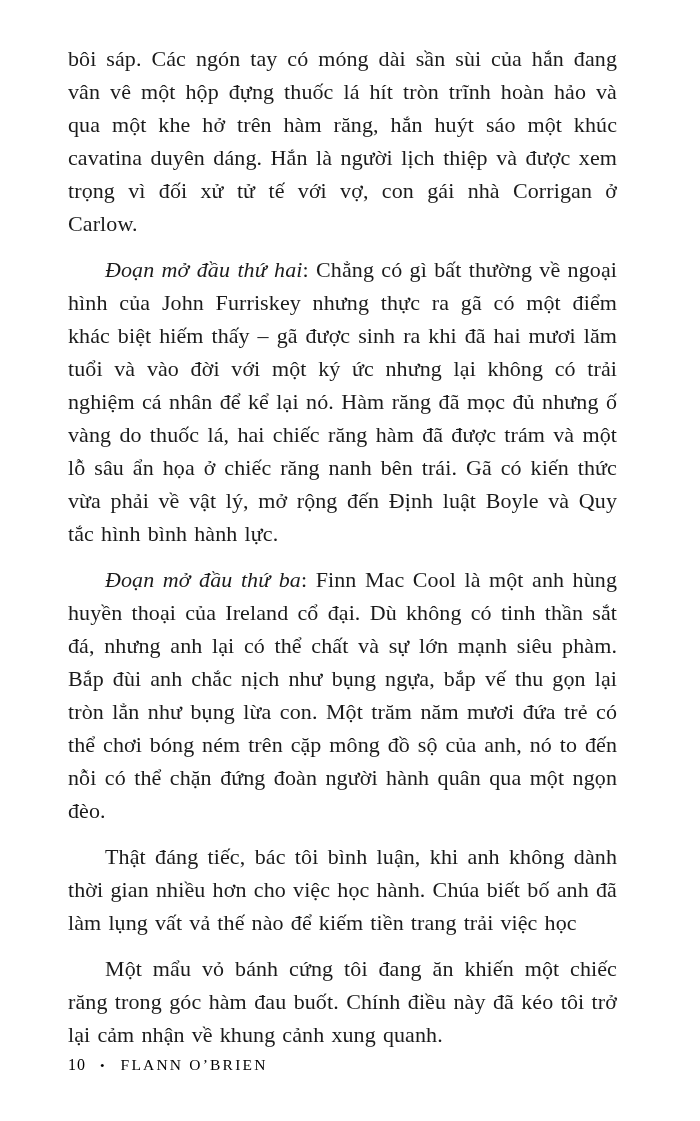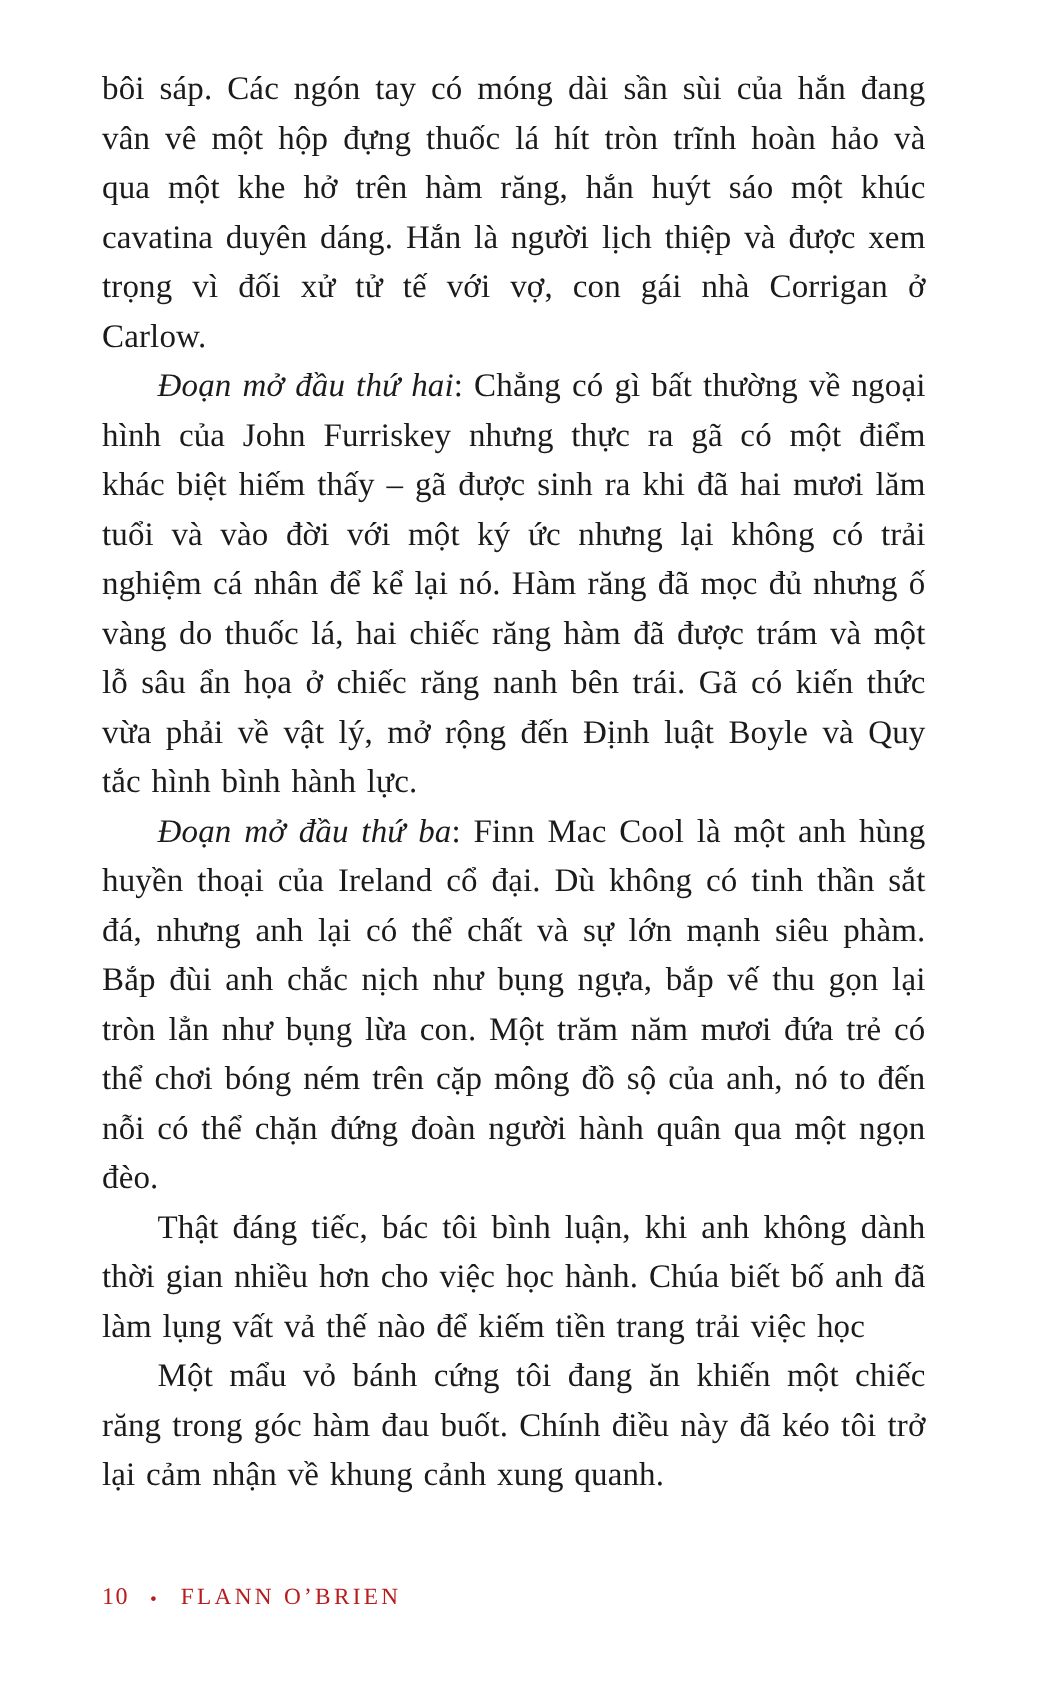--- a/index.html
+++ b/index.html
@@ -24,35 +24,36 @@
   }
   p.body-par {
     margin: 0;
     font-size: 22px;
     line-height: 33px;
     text-align: justify;
     letter-spacing: 0.1px;
     word-spacing: 1.5px;
   }
   p.body-par + p.body-par {
+    margin-top: 13px;
   }
   p.indented {
     text-indent: 37px;
   }
   .lead {
     font-style: italic;
   }
   .footer {
     position: absolute;
     left: 68px;
     top: 1056px;
     display: flex;
     align-items: center;
     font-size: 16px;
-    color: #b91c1c;
+    color: #000000;
   }
   .page-num {
     letter-spacing: 1px;
   }
   .footer-dot {
     font-size: 13px;
     margin: 0 16px 0 14px;
     line-height: 1;
   }
   .footer-author {

